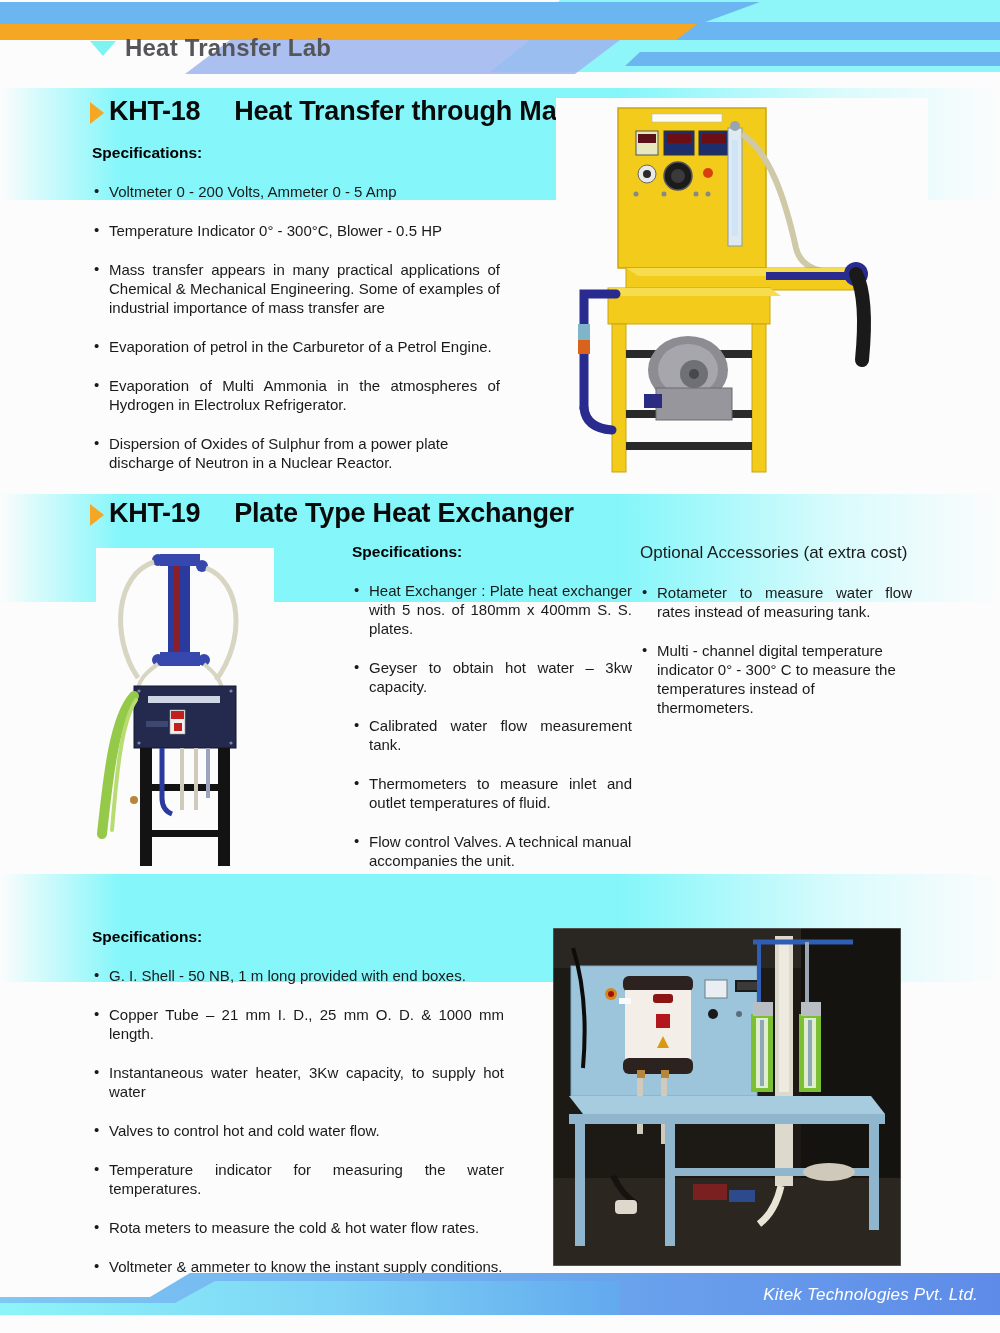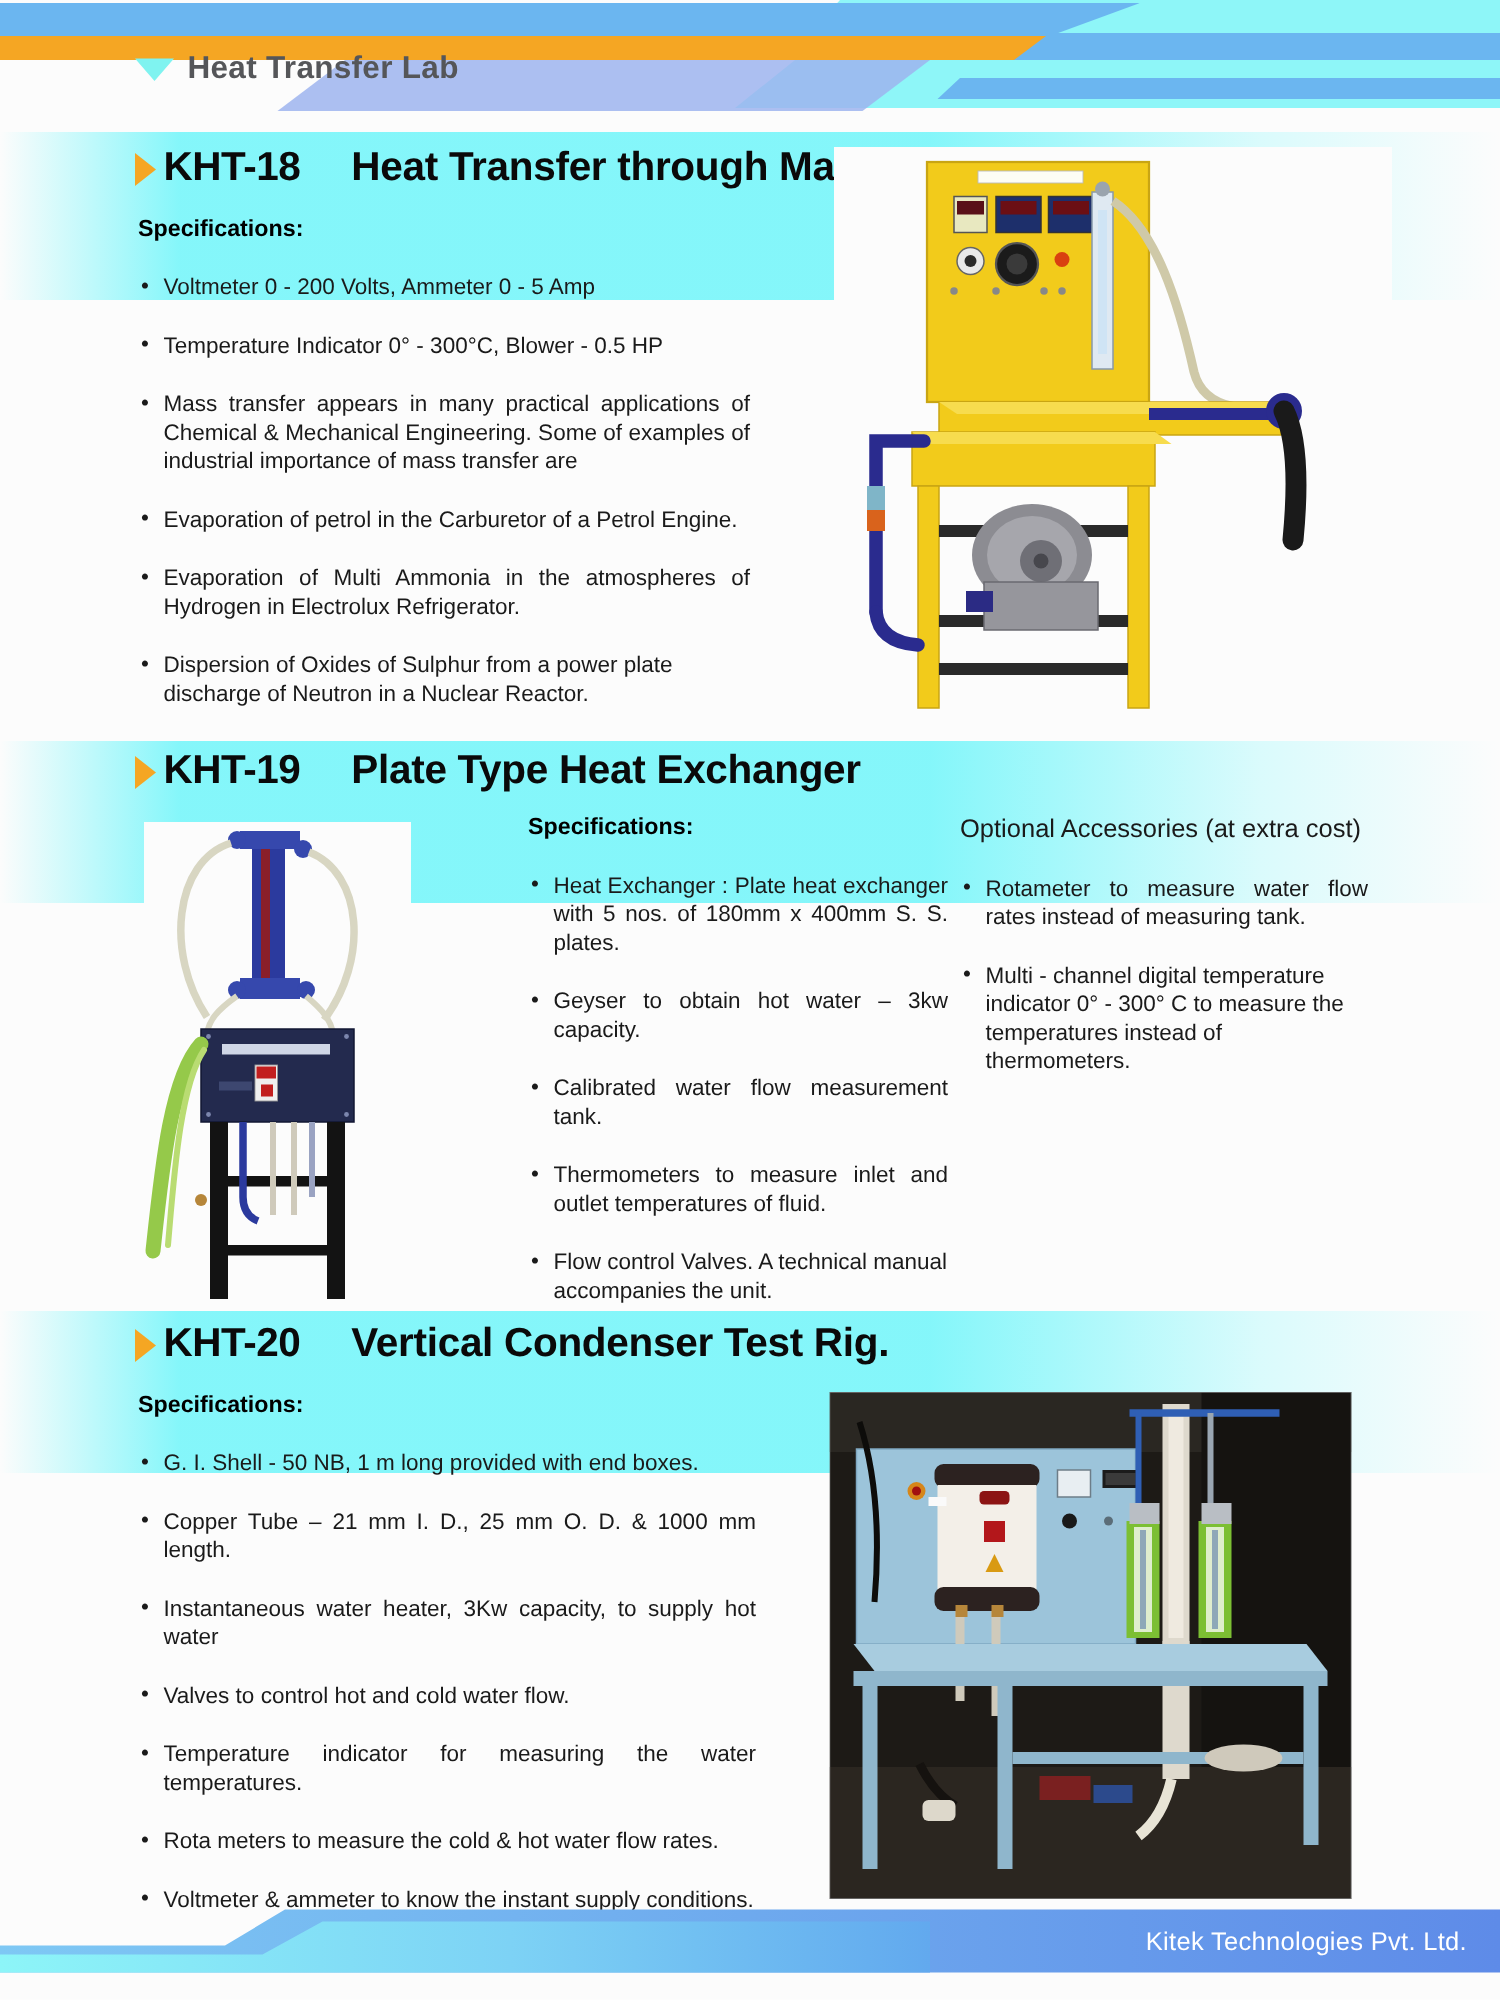--- a/index.html
+++ b/index.html
@@ -39,21 +39,21 @@
     align-items: center;
     gap: 9px;
   }
   .tri-down {
     width: 0; height: 0;
     border-left: 13px solid transparent;
     border-right: 13px solid transparent;
     border-top: 15px solid #7FF3F0;
   }
   .lab-title-text {
-    font-size: 21px;
+    font-size: 24px;
     font-weight: bold;
     color: #555659;
     letter-spacing: .2px;
   }
 
   
   .cyan-band {
     position: absolute;
     left: 0;
     background: linear-gradient(to right,
@@ -162,20 +162,21 @@
     z-index: 5;
   }
   .footer-text {
     position: absolute;
     right: 22px;
     bottom: 28px;
     font-size: 17px;
     color: #ffffff;
     z-index: 6;
     letter-spacing: .2px;
+    font-style: italic;
   }
 </style>
 </head>
 <body>
 
 <div class="page">
 
   <div class="header-art">
     <svg width="1000" height="92" viewBox="0 0 1000 92">
       <polygon points="560,0 1000,0 1000,22 540,22" fill="#8EF6F8"></polygon>
@@ -412,25 +413,20 @@
     </div>
 
     <div id="sec19-opt">
       <div class="opt-title">Optional Accessories (at extra cost)</div>
       <ul class="spec-list just">
         <li>Rotameter to measure water flow rates instead of measuring tank.</li>
         <li>Multi - channel digital temperature indicator 0° - 300° C to measure the temperatures instead of thermometers.</li>
       </ul>
     </div>
 
-    <div class="sec-head" id="sec20-head">
-      <span class="tri-right"></span>
-      <span class="sec-code">KHT-20</span>
-      <span class="sec-name">Vertical Condenser Test Rig.</span>
-    </div>
 
     <div id="sec20-specs">
       <div class="spec-title">Specifications:</div>
       <ul class="spec-list just">
         <li>G. I. Shell - 50 NB, 1 m  long provided with end boxes.</li>
         <li>Copper Tube – 21 mm  I. D., 25 mm O. D. &amp; 1000 mm length.</li>
         <li>Instantaneous water heater, 3Kw capacity, to supply hot water</li>
         <li>Valves to control hot and cold water flow.</li>
         <li>Temperature indicator for measuring the water temperatures.</li>
         <li>Rota meters to measure the cold &amp; hot water flow rates.</li>

